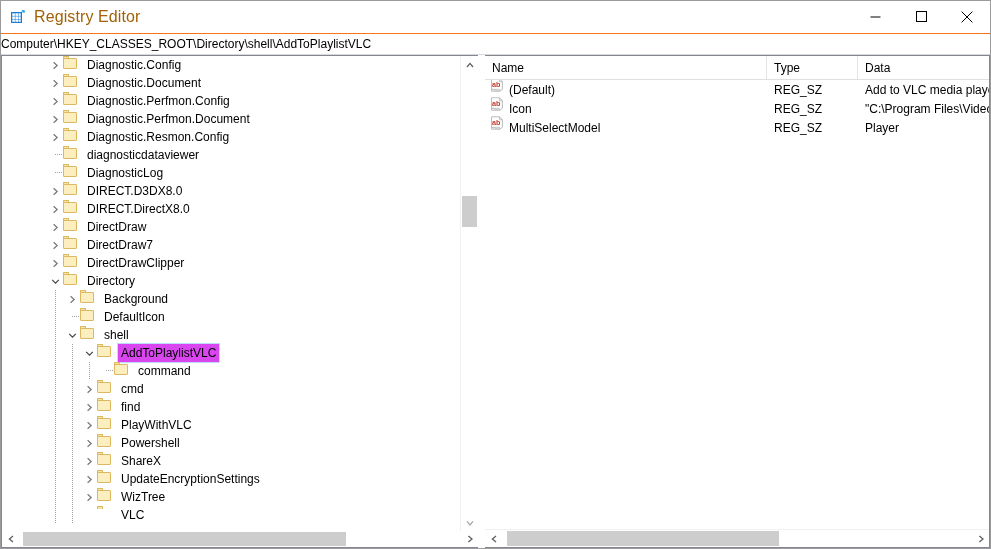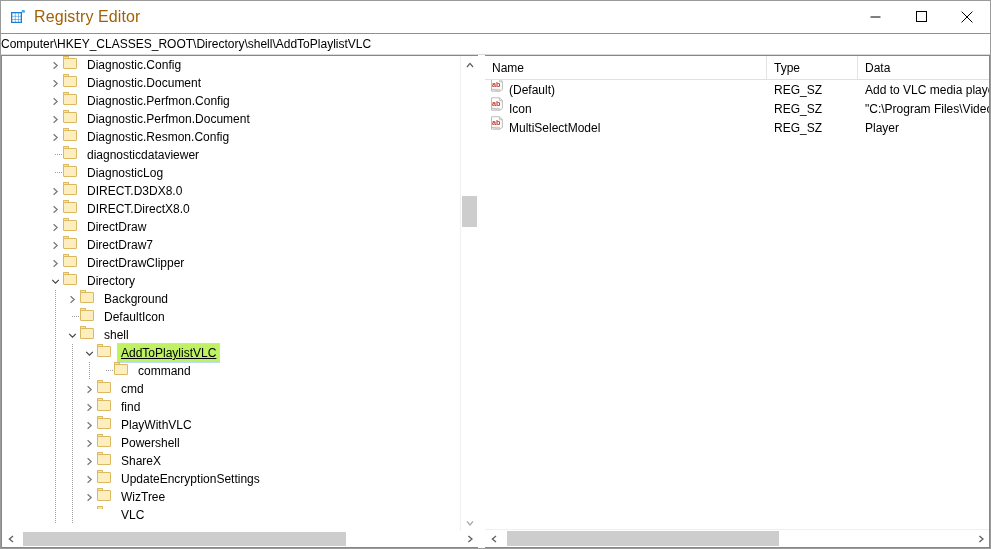--- a/index.html
+++ b/index.html
@@ -208,23 +208,22 @@
     box-sizing: border-box;
     border-radius: 0 1px 1px 1px;
   }
   .tree-label {
     font-size: 12px;
     color: #000000;
     line-height: 18px;
     padding: 0 3px;
   }
   .tree-row.selected .tree-label {
-    background: #bef264;
+    background: #d946ef;
     outline: 1px solid #b8dcfa;
-    text-decoration: underline;
   }
 
   
   .vscroll {
     width: 17px;
     min-width: 17px;
     background: #ffffff;
     border-left: 1px solid #f0f0f0;
     display: flex;
     flex-direction: column;

